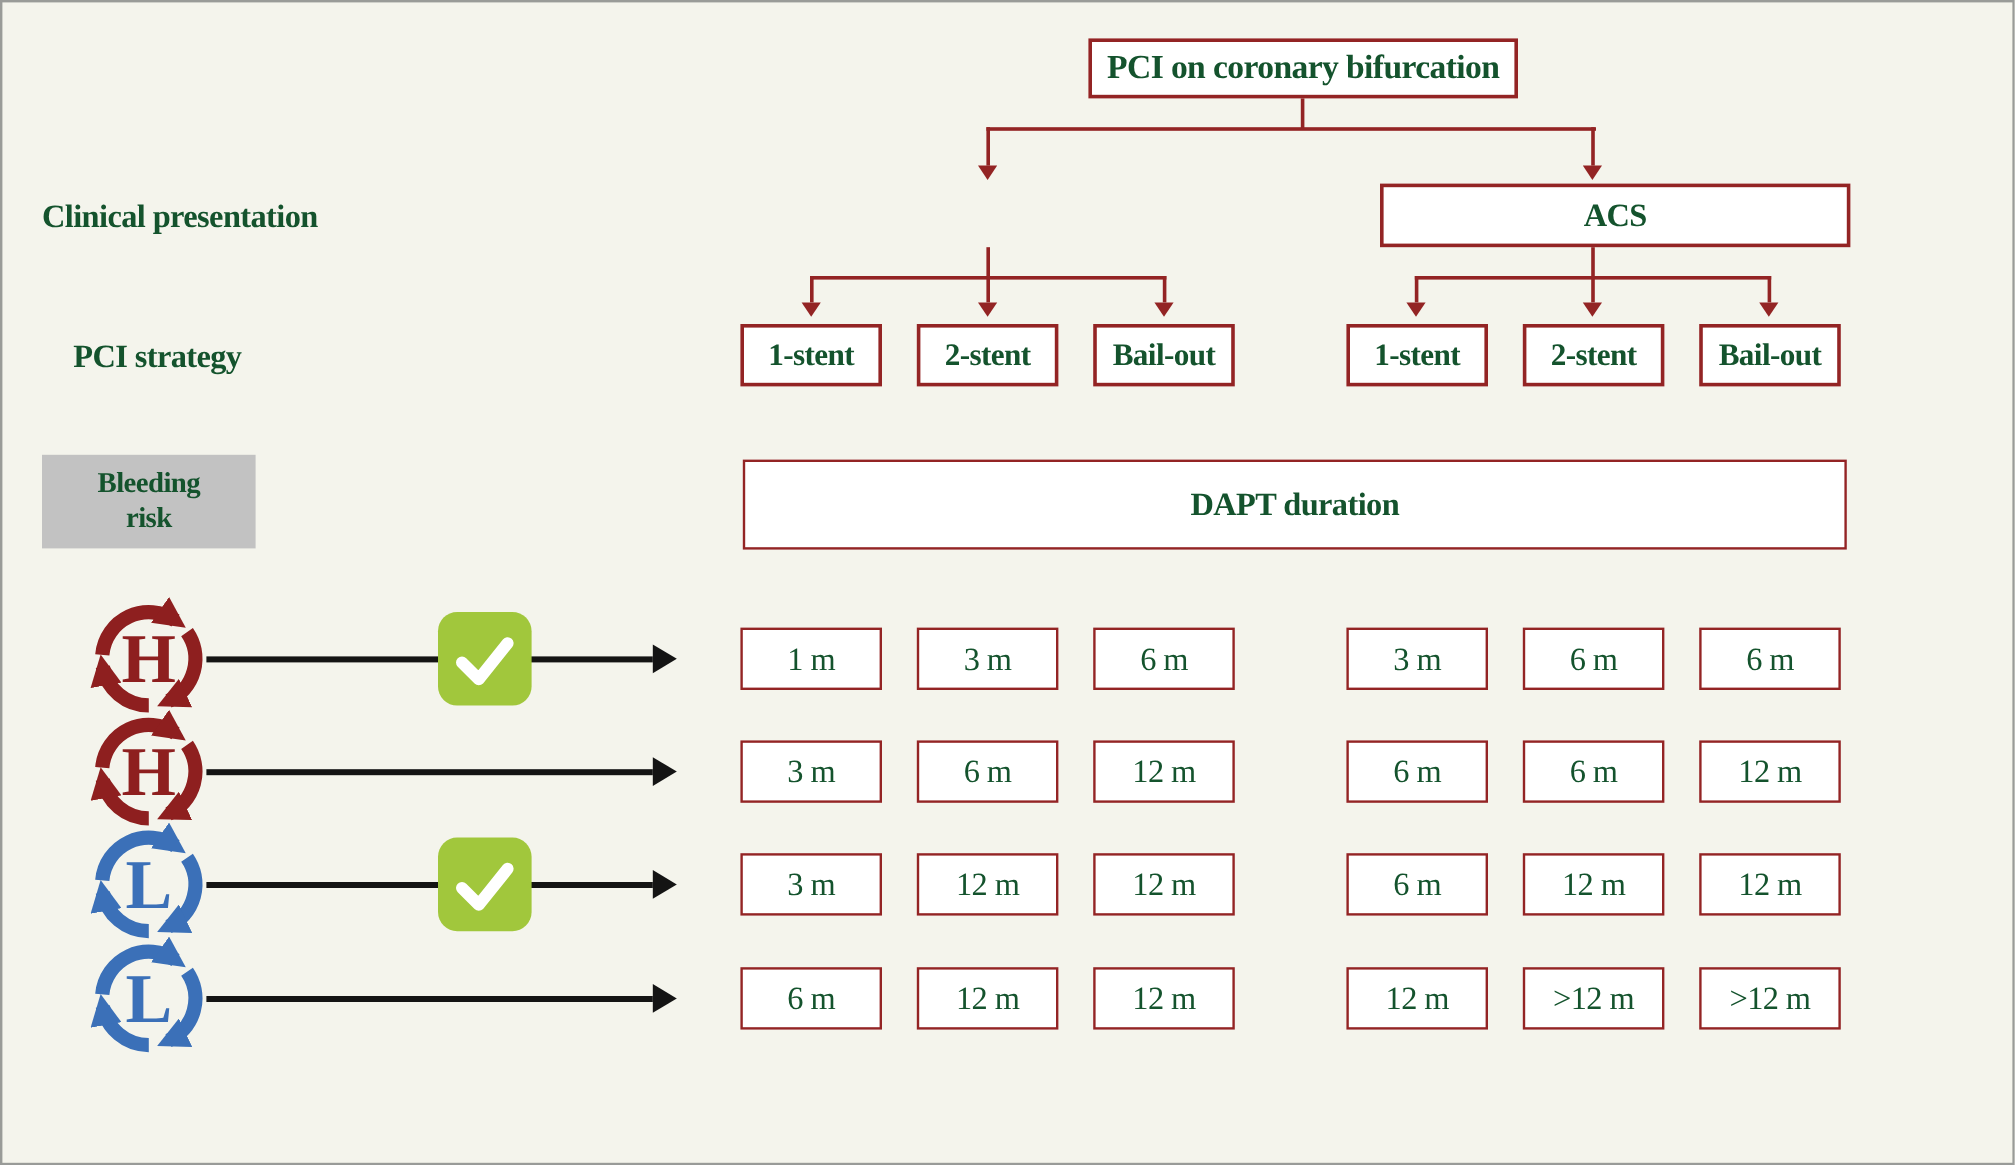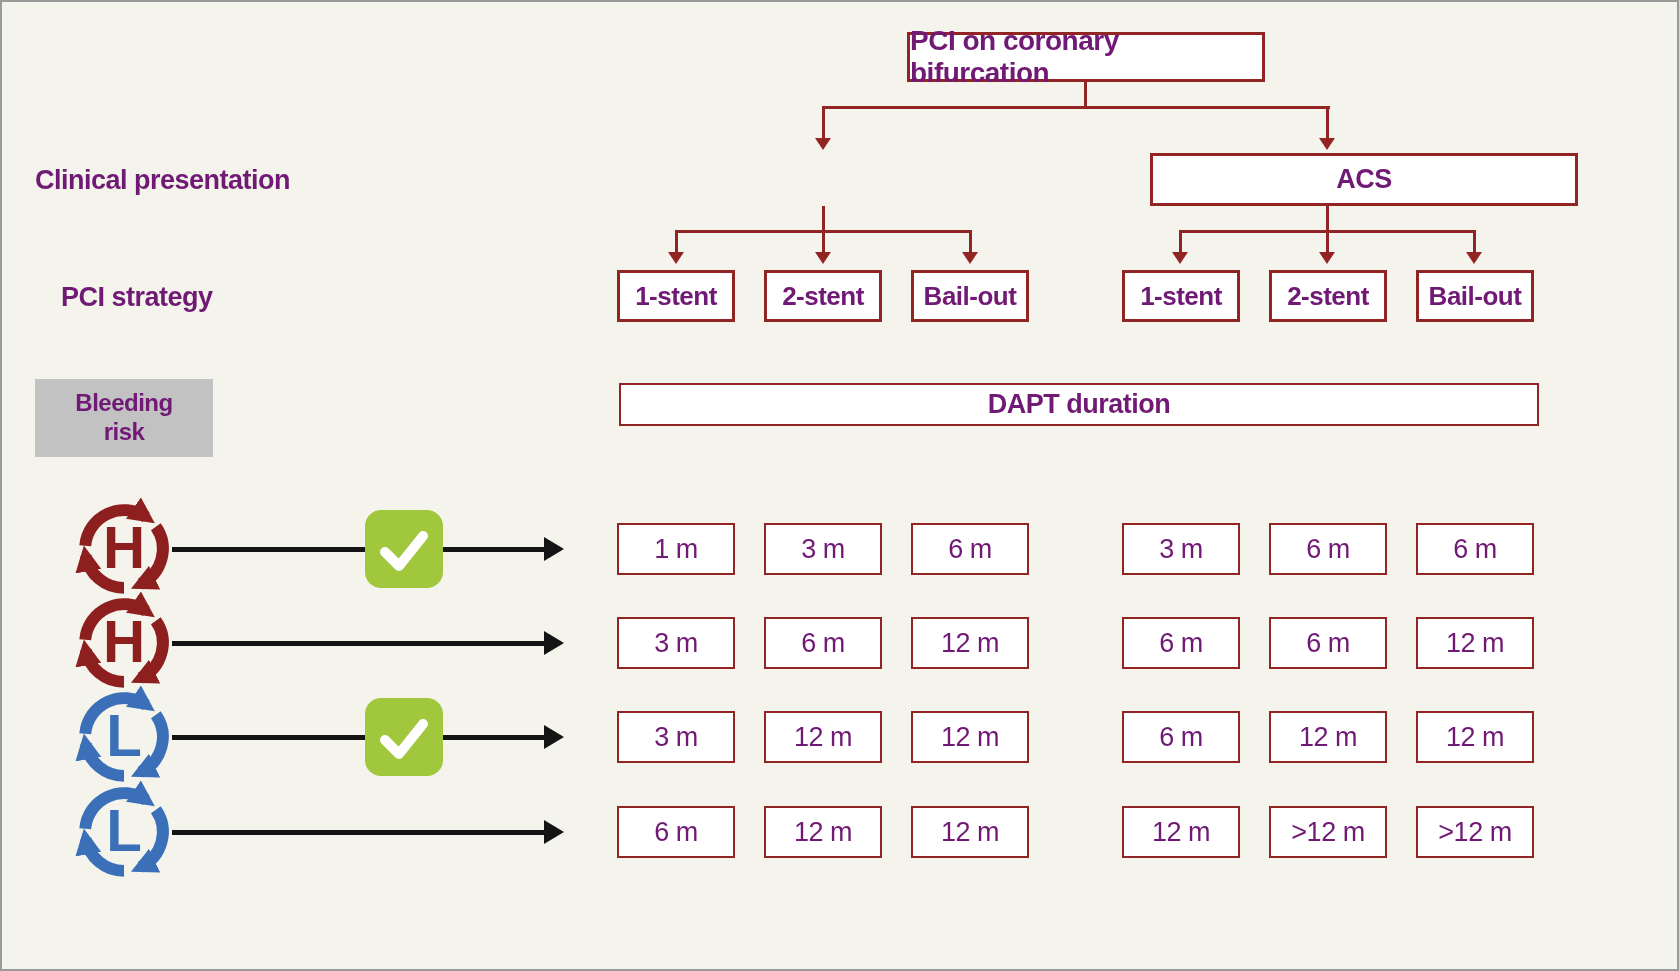--- a/index.html
+++ b/index.html
@@ -1,19 +1,19 @@
 <!DOCTYPE html>
 <html><head>
 <meta charset="utf-8">
 <style>
   html,body{margin:0;padding:0;background:#ffffff;}
   .canvas{
     position:relative;width:1679px;height:971px;
     background:#f4f4ec;border:2px solid #999b98;box-sizing:border-box;
-    font-family:Liberation Sans, sans-serif;color:#701a75;overflow:hidden;
+    font-family:Liberation Serif, serif;color:#14532d;overflow:hidden;
   }
   .rbox{
     position:absolute;background:#ffffff;border:3px solid #932424;
     display:flex;align-items:center;justify-content:center;
     box-sizing:border-box;font-weight:bold;letter-spacing:-0.5px;
   }
   .titlebox{font-size:28px;}
   .branchbox{font-size:27px;}
   .stentbox{font-size:26px;}
   .duration{border-width:2px;font-weight:400;font-size:27px;z-index:2;}
@@ -63,21 +63,21 @@
     <span>PCI on coronary bifurcation</span>
   </div>
 
   <div class="vline" style="left:1082px;top:80px;width:3px;height:26px;"></div>
   <div class="hline" style="left:820px;top:104px;width:508px;height:3px;"></div>
   <div class="vline" style="left:820px;top:104px;width:3px;height:32px;"></div>
   <div class="arrow-down" style="left:813px;top:136px;"></div>
   <div class="vline" style="left:1324px;top:104px;width:3px;height:32px;"></div>
   <div class="arrow-down" style="left:1317px;top:136px;"></div>
 
-  <div class="rbox branchbox" style="left:1148px;top:151px;width:428px;height:53px;">
+  <div class="rbox branchbox" style="left:1148px;top:151px;width:392px;height:53px;">
     <span>ACS</span>
   </div>
 
   <div class="vline" style="left:820px;top:204px;width:3px;height:26px;"></div>
   <div class="hline" style="left:673px;top:228px;width:297px;height:3px;"></div>
   <div class="vline" style="left:673px;top:228px;width:3px;height:22px;"></div>
   <div class="vline" style="left:820px;top:228px;width:3px;height:22px;"></div>
   <div class="vline" style="left:967px;top:228px;width:3px;height:22px;"></div>
   <div class="arrow-down" style="left:666px;top:250px;"></div>
   <div class="arrow-down" style="left:813px;top:250px;"></div>
@@ -113,21 +113,21 @@
 
   <div class="sidelabel" style="left:33px;top:163px;">
     <span>Clinical presentation</span></div>
   <div class="sidelabel" style="left:33px;top:280px;margin-left:26px;">
     <span>PCI strategy</span></div>
 
   <div class="graybox" style="left:33px;top:377px;width:178px;height:78px;">
     <span>Bleeding</span>
     <span>risk</span>
   </div>
-  <div class="rbox daptbox" style="left:617px;top:381px;width:920px;height:43px;">
+  <div class="rbox daptbox" style="left:617px;top:381px;width:920px;height:75px;">
     <span>DAPT duration</span>
   </div>
 
   <svg class="cycle" style="left:68px;top:493px;" viewBox="0 0 100 100">
     <path d="M 14.1 46.9 A 36 36 0 0 1 70.6 20.5" fill="none" stroke="#8e1f1f" stroke-width="11" marker-end="url(#ah-red)"></path>
     <path d="M 79.5 29.4 A 36 36 0 0 1 65.2 82.6" fill="none" stroke="#8e1f1f" stroke-width="11" marker-end="url(#ah-red)"></path>
     <path d="M 50 86 A 36 36 0 0 1 14.5 56.2" fill="none" stroke="#8e1f1f" stroke-width="11" marker-end="url(#ah-red)"></path>
     <text x="50" y="68" text-anchor="middle" font-size="54" font-weight="bold" fill="#8e1f1f">H</text>
   </svg>
   <div class="flow-line" style="left:170px;top:545px;width:372px;"></div>

